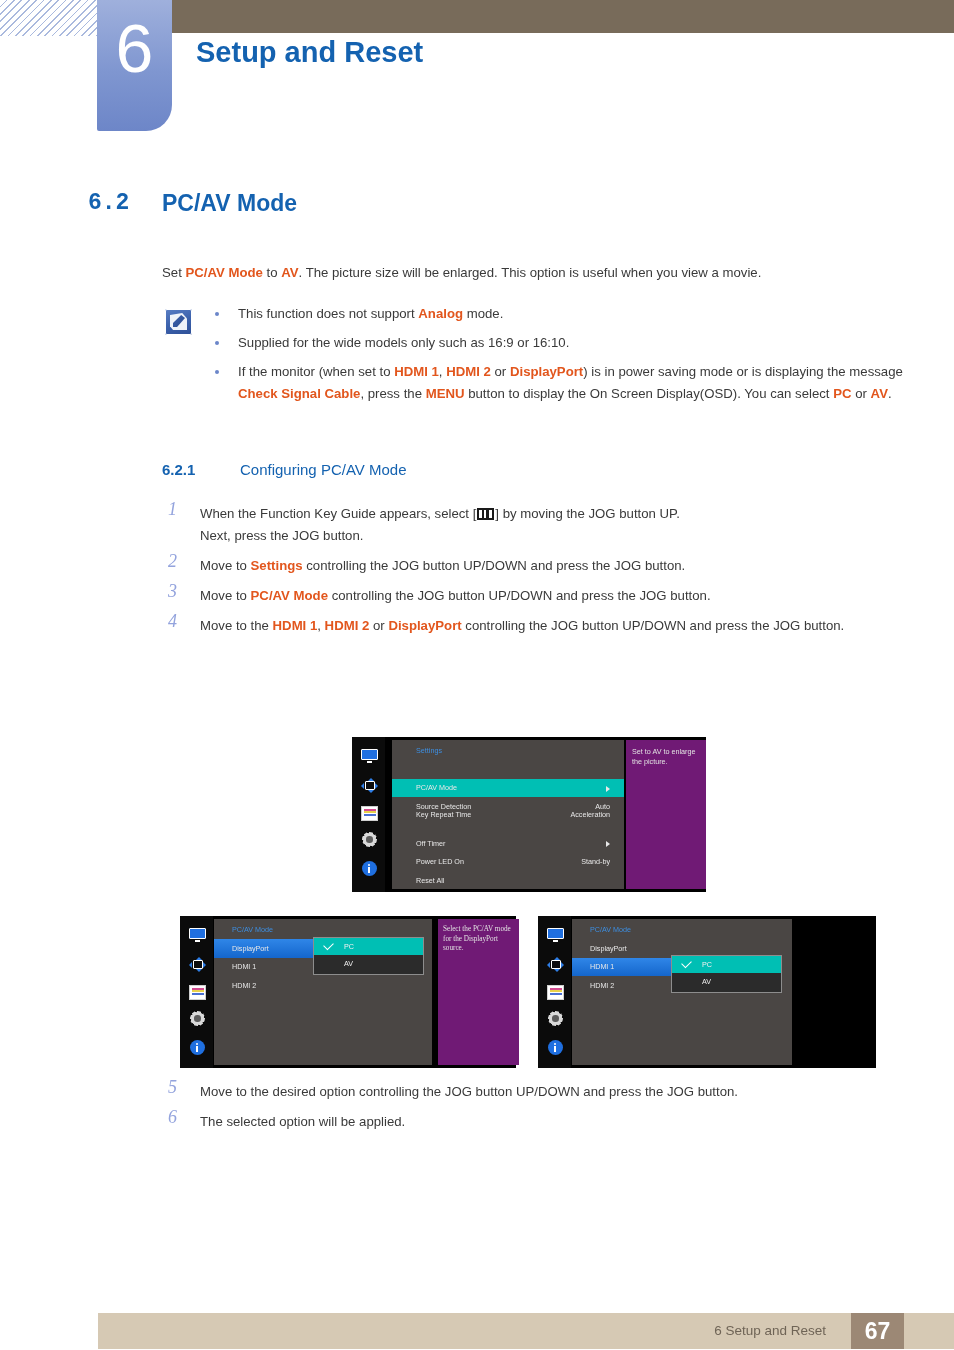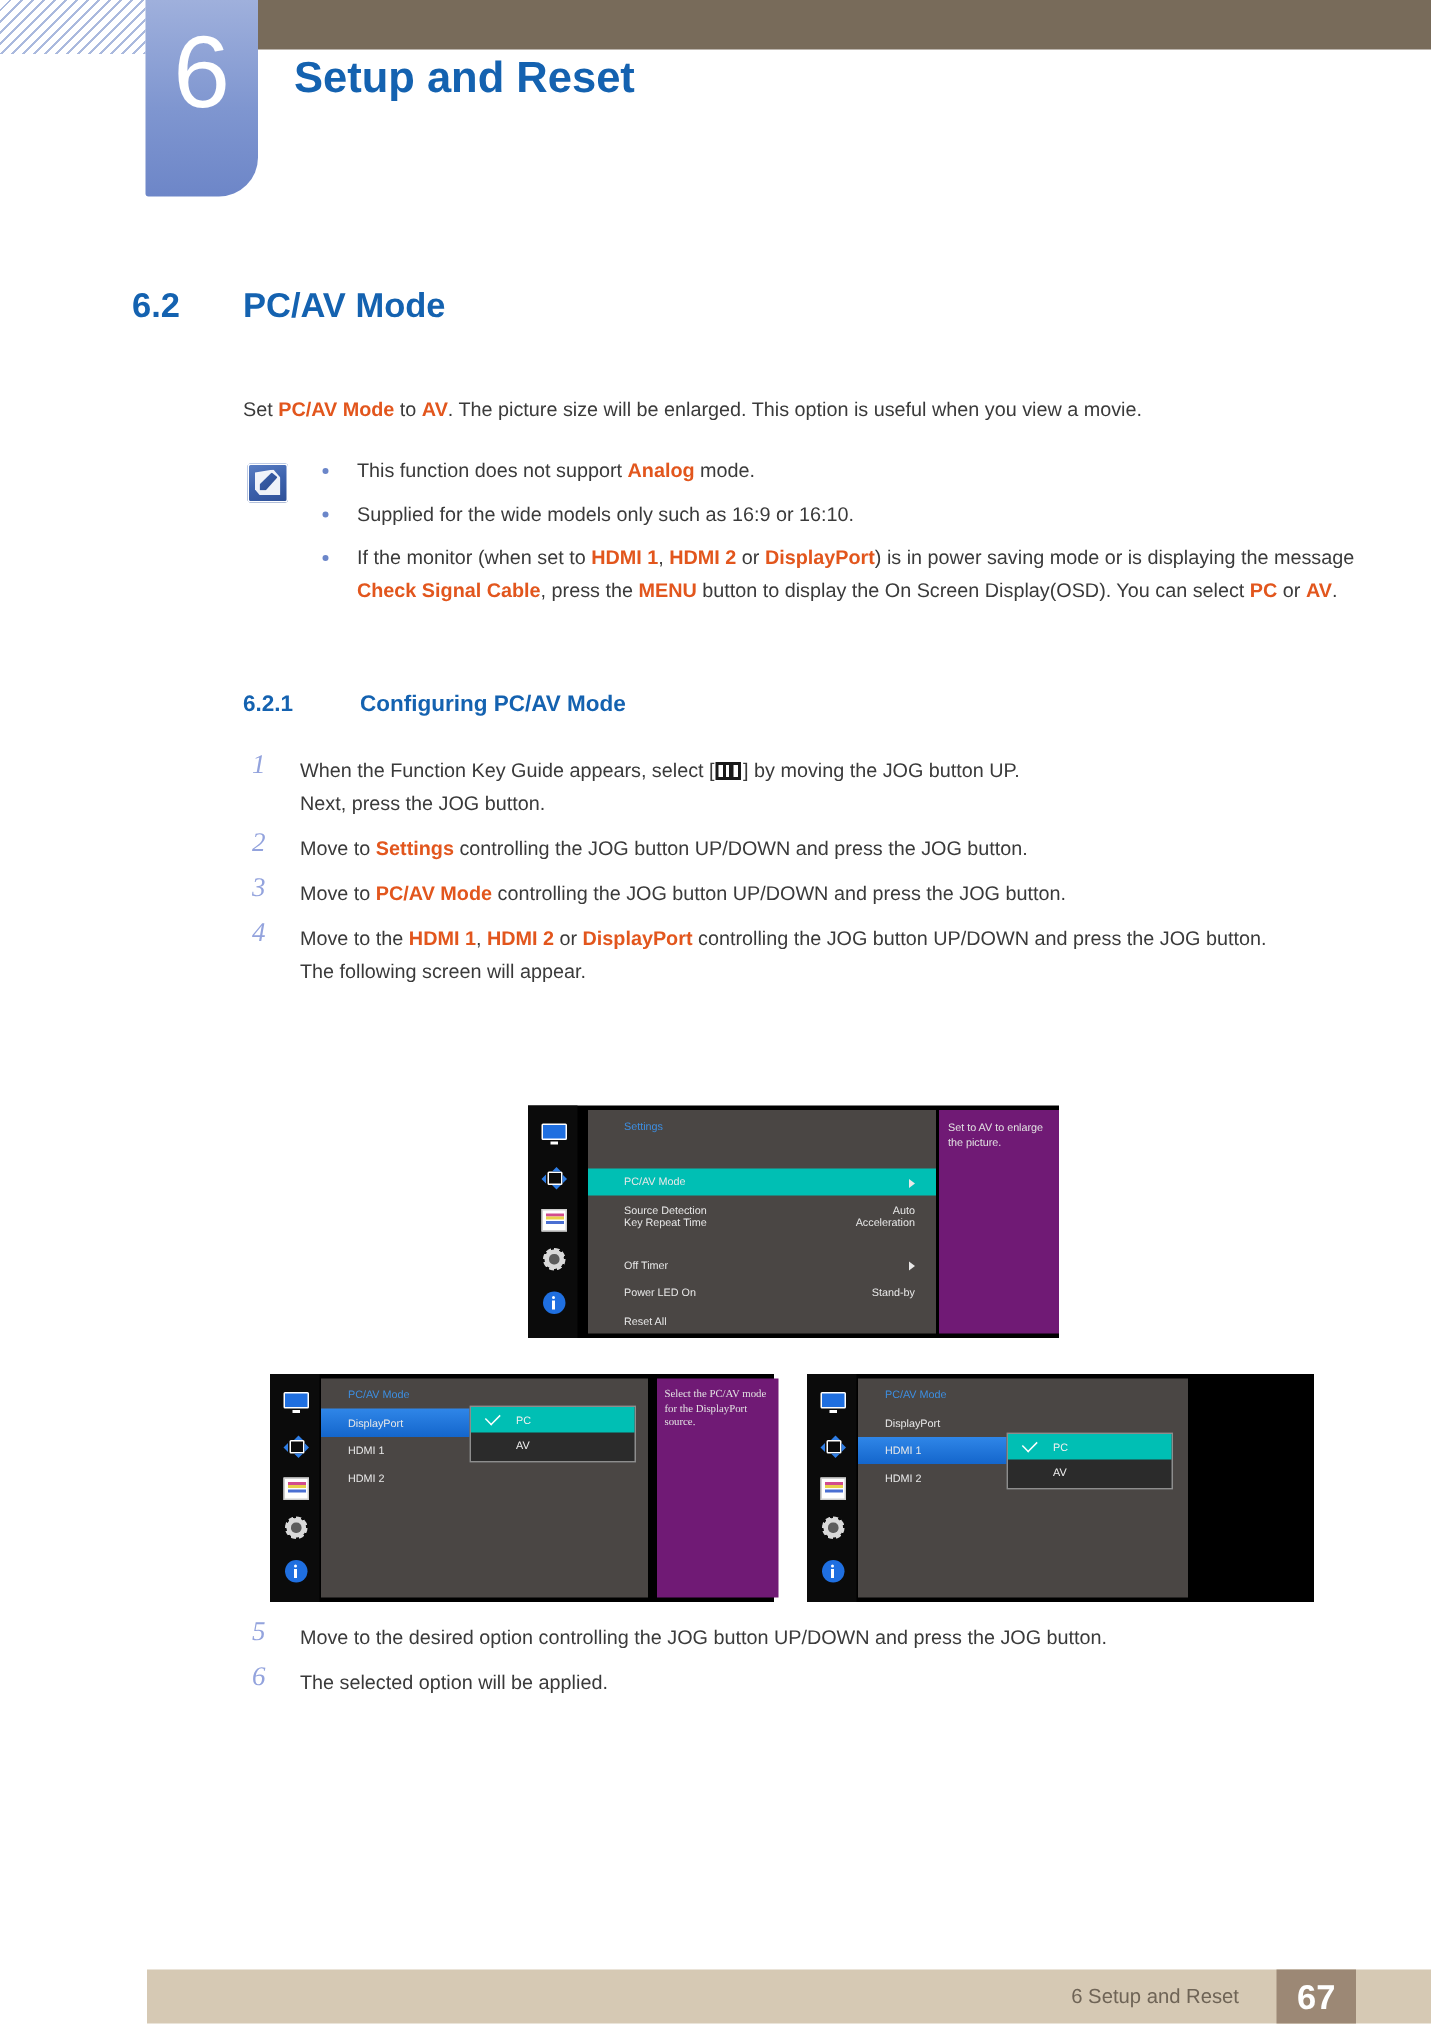--- a/index.html
+++ b/index.html
@@ -38,26 +38,26 @@
     font-family:"Liberation Sans", sans-serif; font-weight:400;
   }
   .chaptitle {
     position:absolute; left:196px; top:36px;
     font-size:29px; color:#1462b0; font-weight:bold;
     letter-spacing:0px;
   }
 
   
   .h2wrap { position:absolute; left:88px; top:190px; width:850px; }
-  .h2num  { display:inline-block; width:74px; font-size:23px; color:#1462b0; font-weight:bold; vertical-align:top;}
+  .h2num  { display:inline-block; width:74px; font-size:23px; color:#1462b0; font-weight:bold; vertical-align:top;font-family:Liberation Mono, monospace;}
   .h2txt  { display:inline-block; font-size:23px; color:#1462b0; font-weight:bold; }
 
   .h3wrap { position:absolute; left:162px; top:461px; width:790px; }
   .h3num  { display:inline-block; width:78px; font-size:15px; color:#1462b0; font-weight:bold; vertical-align:top;}
-  .h3txt  { display:inline-block; font-size:15px; color:#1462b0; font-weight:bold; }
+  .h3txt  { display:inline-block; font-size:15px; color:#1462b0; font-weight:normal; }
 
   
   .intro {
     position:absolute; left:162px; top:263px; width:760px;
     font-size:13.2px; line-height:19px; color:#3a3a3a;
   }
   .or { color:#e2561d; font-weight:bold; }
 
   
   .noteblk { position:absolute; left:162px; top:303px; width:770px; }
@@ -227,21 +227,20 @@
     <span class="stepnum">3</span>
     <div class="steptxt">
       <span>Move to </span><span class="or">PC/AV Mode</span><span> controlling the JOG button UP/DOWN and press the JOG button.</span>
     </div>
   </div>
 
   <div class="step">
     <span class="stepnum">4</span>
     <div class="steptxt">
       <span>Move to the </span><span class="or">HDMI 1</span><span>, </span><span class="or">HDMI 2</span><span> or </span><span class="or">DisplayPort</span><span> controlling the JOG button UP/DOWN and press the JOG button.</span>
-      <div>The following screen will appear.</div>
     </div>
   </div>
 </div>
 
 <div class="osd" id="osd-settings" style="left:352px; top:737px; width:354px; height:155px;">
   <div class="rail">
     <div class="ic ic-monitor" style="top:12px">
         <div class="scr"></div>
         <div class="std"></div>
       </div>

